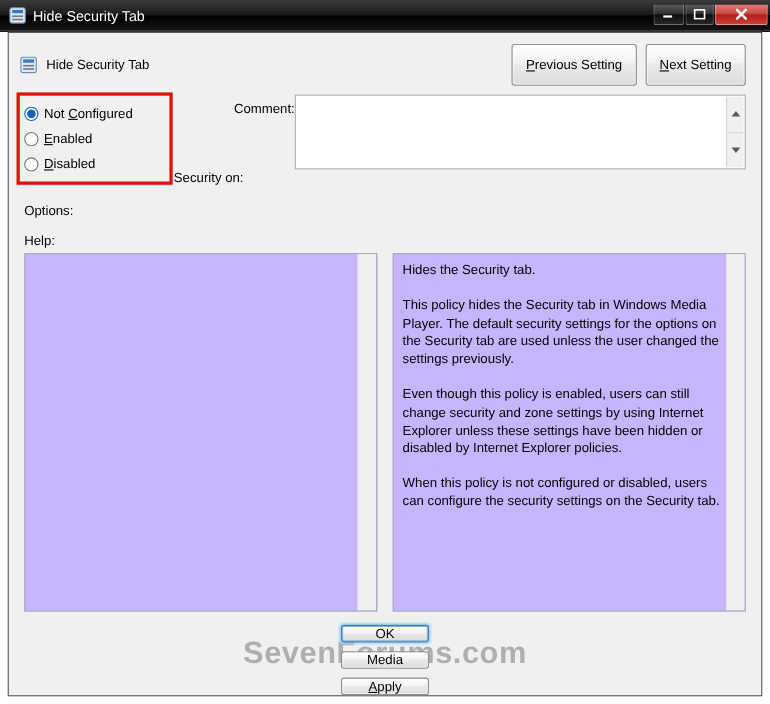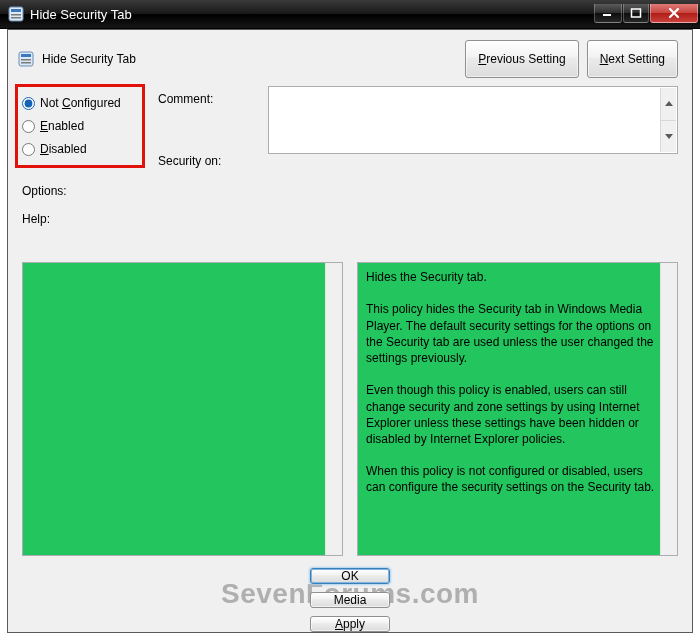--- a/index.html
+++ b/index.html
@@ -72,27 +72,27 @@
   .grid-top {
     display:grid;
     grid-template-columns: 140px 110px 1fr;
     padding: 2px 14px 0 10px;
   }
   .radio-box {
     border:3px solid #e2120a;
     padding:6px 6px 6px 4px;
     margin-left:-3px;
     margin-top:-2px;
-    width:130px;
+    width:142px;
   }
   .radio-row { display:flex; align-items:center; gap:5px; margin:3px 0 9px; }
   .radio-row:last-child{ margin-bottom:3px;align-items:flex-end;}
   input[type=radio]{ margin:0; width:13px; height:13px; accent-color:#1662b7; }
   .rcol-labels { padding-top:6px; }
-  .rcol-labels .lab { margin-bottom:48px; }
+  .rcol-labels .lab { margin-bottom:48px;text-align:right; }
   .rcol-labels .lab2 { margin-top:8px; }
 
   .comment-box {
     height:68px; border:1px solid #abadb3; background:#fff; position:relative;
   }
   .supported-box {
     height:32px; border:1px solid #d6d8dc; background:#f0f0f0;
     margin-top:12px; padding:4px 18px 4px 6px;
     color:#333; position:relative;
   }
@@ -111,22 +111,22 @@
   .pane-headers {
     display:grid; grid-template-columns: 1fr; gap:14px;
     padding: 16px 14px 2px 14px;
   }
   .panes {
     display:grid; grid-template-columns: 1fr 1fr; gap:14px;
     padding: 2px 14px 0 14px;
     height:328px;
   }
   .pane {
-    border:1px solid #abadb3; background:#22c55e; position:relative;
-    padding:6px 20px 6px 8px; overflow:hidden; line-height:1.35;margin-top:32px;
+    border:1px solid #abadb3; background:#c4b5fd; position:relative;
+    padding:6px 20px 6px 8px; overflow:hidden; line-height:1.35;
   }
   .scrollbar {
     position:absolute; right:0; top:0; bottom:0; width:17px;
     background:#f0f0f0; border-left:1px solid #e3e3e3;
   }
 
   
   .footer {
     position:absolute; left:0; right:0; bottom:0; height:44px;
     display:flex; align-items:center; justify-content:flex-end; gap:8px;

